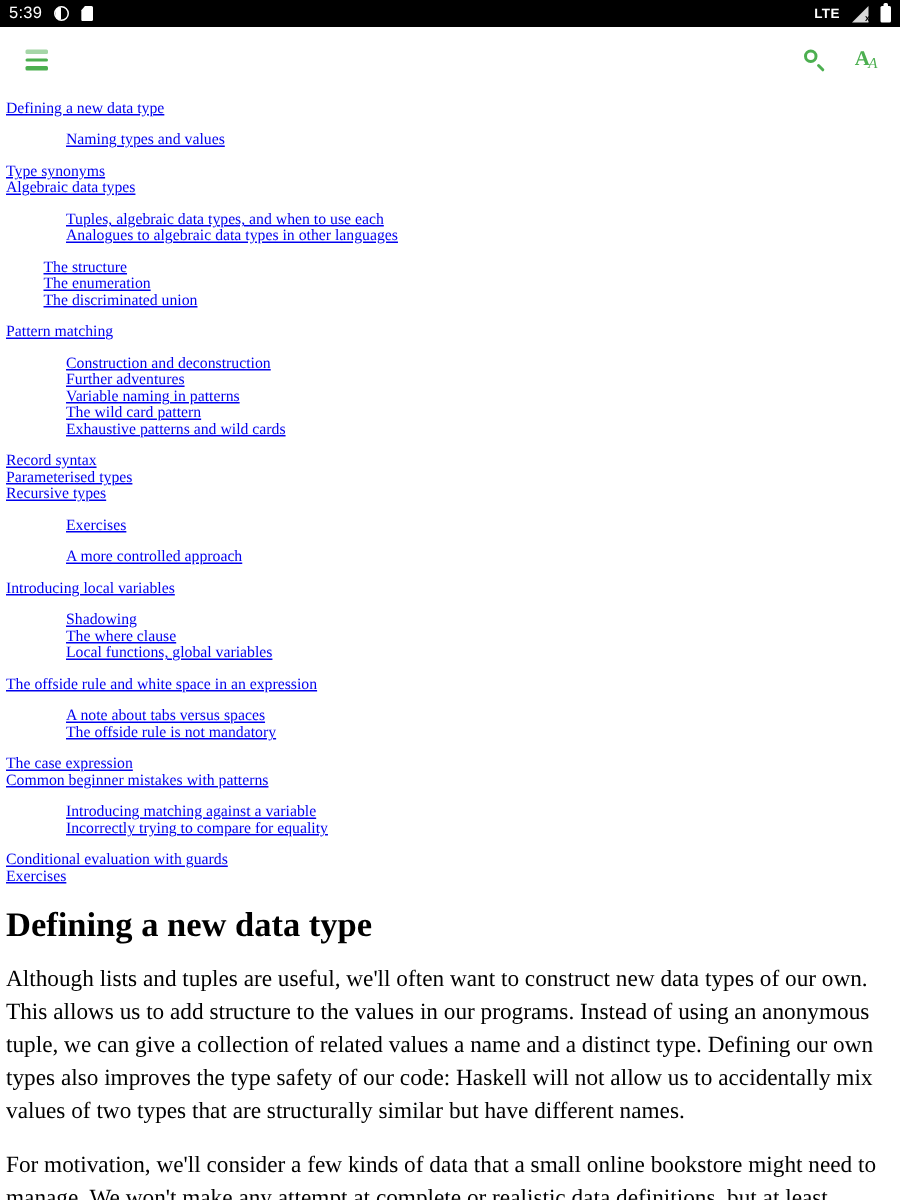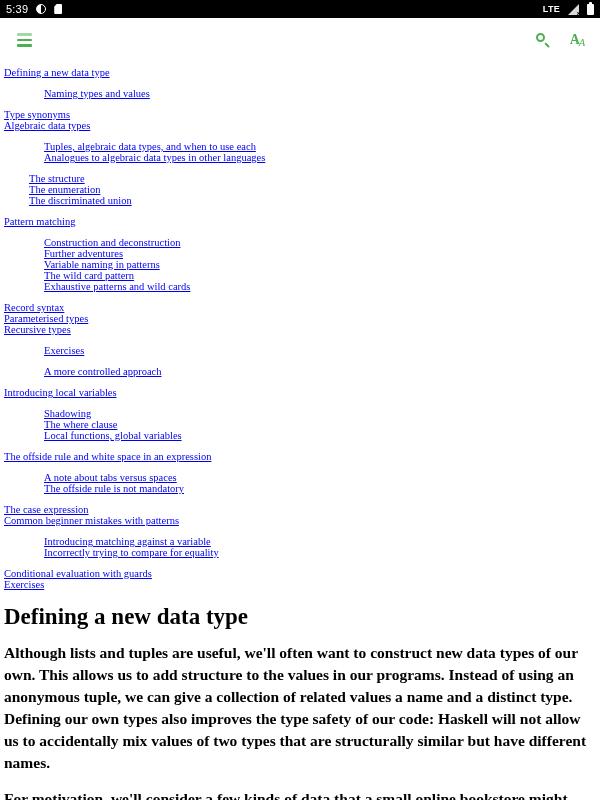--- a/index.html
+++ b/index.html
@@ -86,21 +86,21 @@
   .toc-link.indent-0 { margin-left: 0; }
   .toc-link.indent-1 { margin-left: 40px; }
   .toc-link.indent-2 { margin-left: 25px; }
 
   .article-heading {
     font-size: 23px; font-weight: bold; color: #000;
     margin: 13px 0 12px 0; line-height: 27px;
   }
   .article p {
     font-size: 15.5px; line-height: 22px; color: #000;
-    margin: 0 0 14px 0; max-width: 592px; font-weight: bold;
+    margin: 0 0 14px 0; max-width: 592px;
   }
 </style>
 </head>
 <body>
 
 <div class="status-bar">
   <div class="sb-left">
     <span class="sb-time">5:39</span>
     <span class="sb-circle-icon"></span>
     <span class="sb-card-icon"></span>

